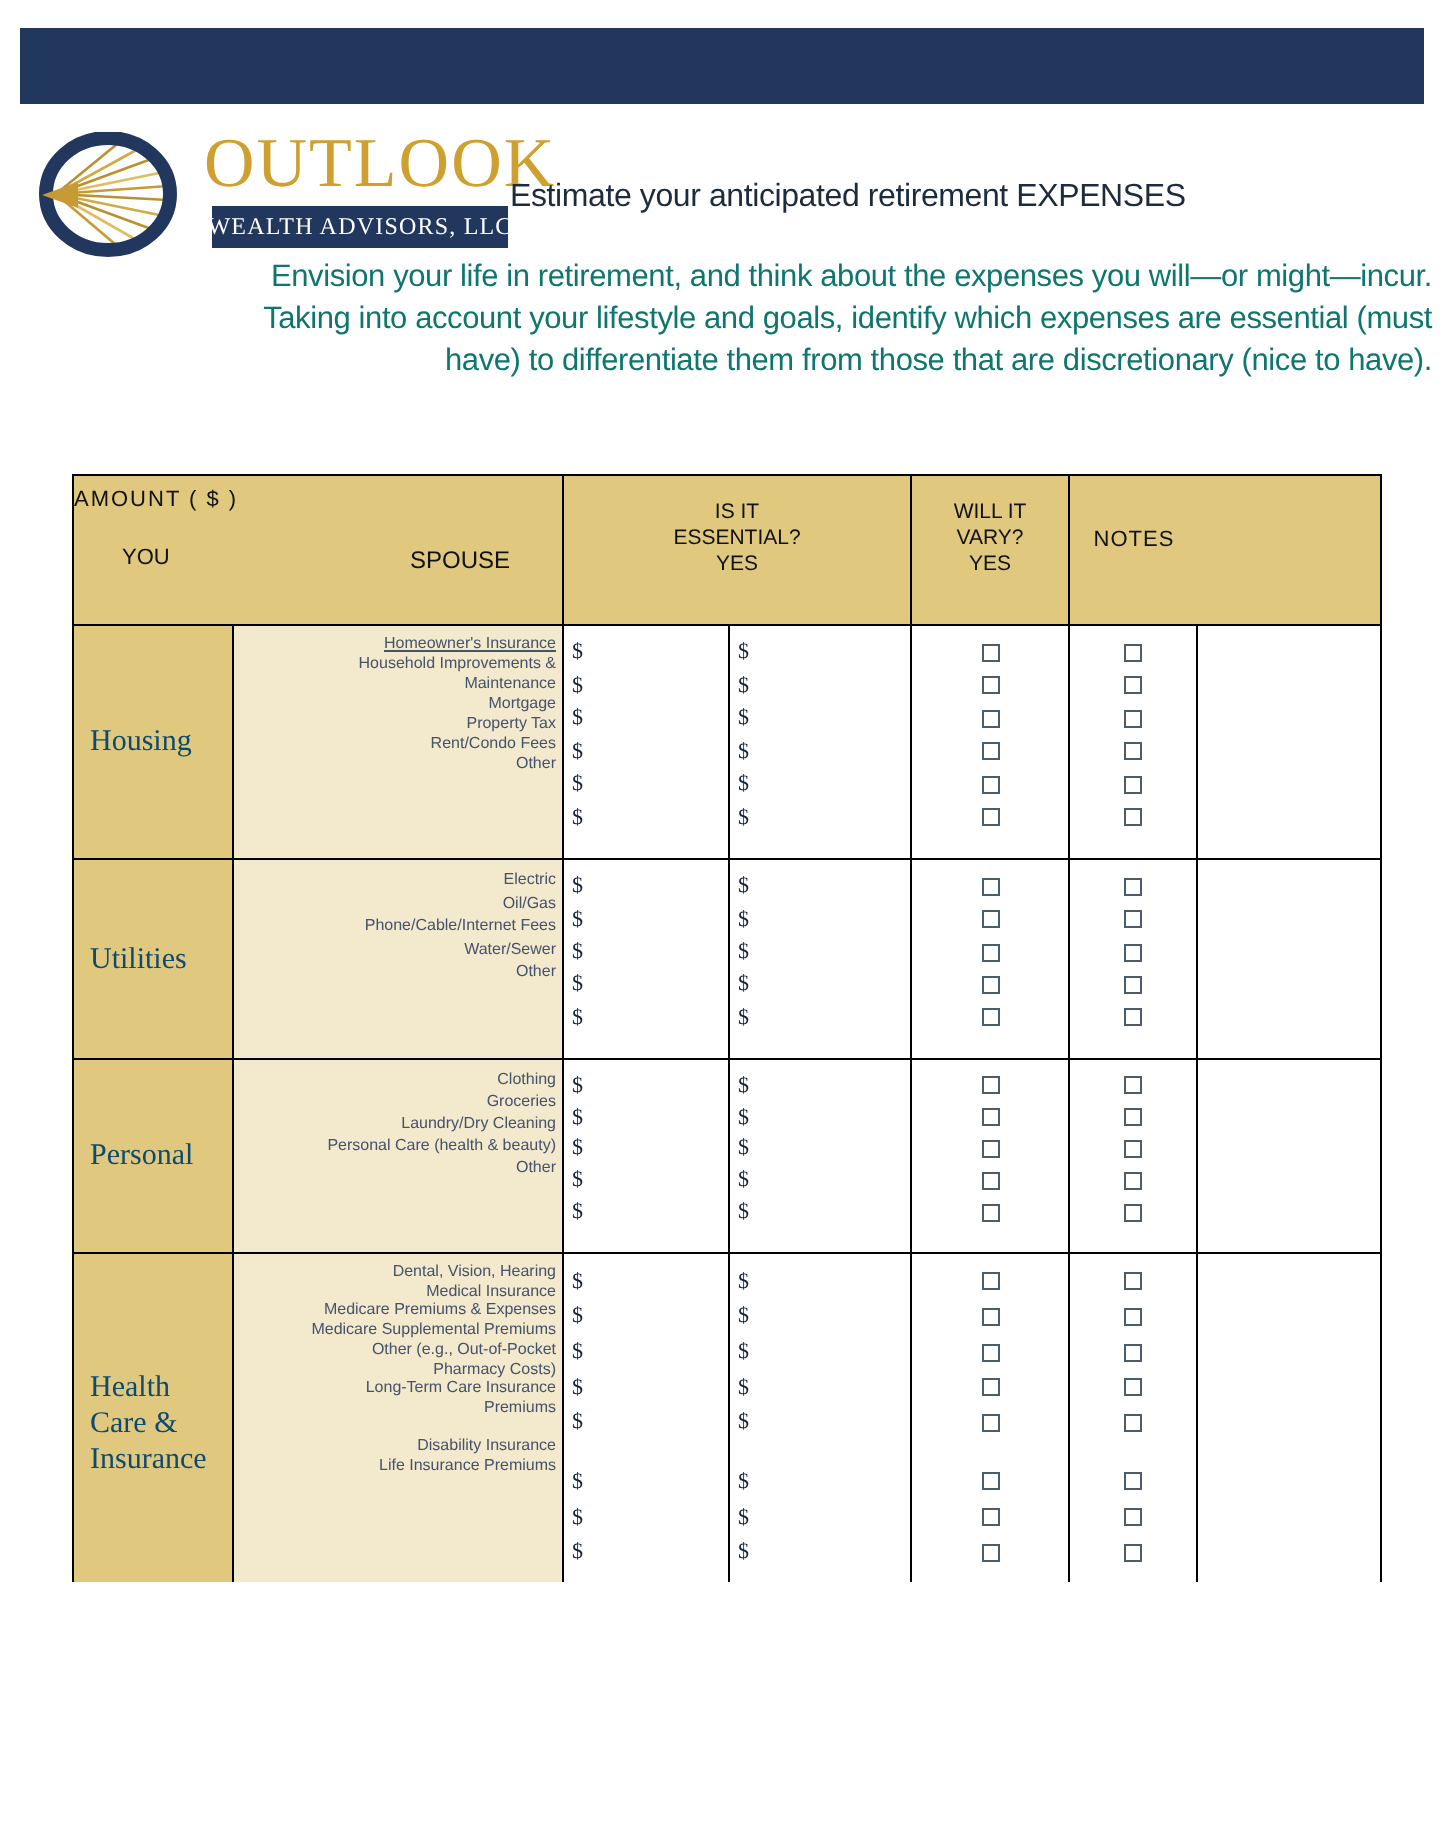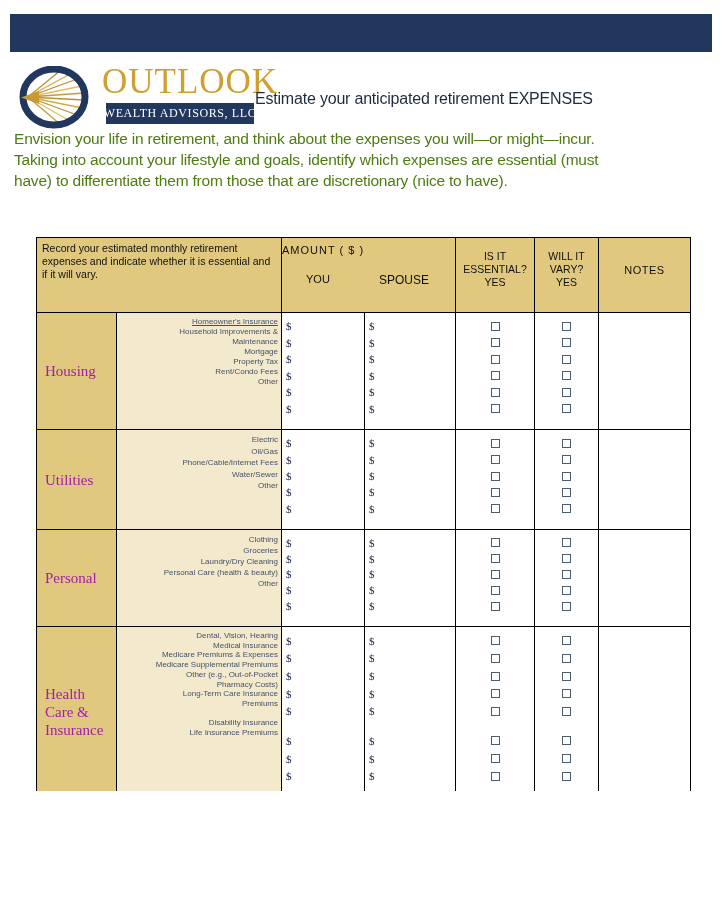--- a/index.html
+++ b/index.html
@@ -17,41 +17,41 @@
   .logo-name{position:absolute;left:84px;top:-2px;font-family:"Liberation Serif",serif;
              font-size:35px;color:#cfa02f;letter-spacing:1px;white-space:nowrap;}
   .logo-sub{position:absolute;left:88px;top:39px;width:148px;height:21px;background:#21375e;
             color:#fff;font-family:"Liberation Serif",serif;font-size:12px;letter-spacing:.6px;
             display:flex;align-items:center;justify-content:center;white-space:nowrap;}
 
   .title{position:absolute;left:255px;top:90px;font-size:16px;font-weight:400;color:#1d2c3d;
          letter-spacing:-.2px;white-space:nowrap;}
 
   .intro{position:absolute;left:14px;top:128px;width:702px;font-size:15.5px;line-height:21px;
-         color:#4d7c0f;letter-spacing:-.2px;}
+         color:#0f766e;letter-spacing:-.2px;text-align:right;}
 
   
   .xtable{position:absolute;left:36px;top:237px;width:655px;border:1px solid #000;
           border-bottom:3px solid #000;box-sizing:border-box;background:#fff;}
   .cell{box-sizing:border-box;}
 
   .thead{display:grid;grid-template-columns:245px 174px 79px 64px 1fr;height:74px;
          background:#e0c87e;border-bottom:1px solid #000;font-size:10.5px;color:#111;}
   .h-instr{border-right:1px solid #000;padding:4px 8px 0 5px;line-height:13px;}
   .h-amount{position:relative;border-right:1px solid #000;}
   .amt-title{text-align:left;padding-top:6px;font-size:11px;letter-spacing:1px;}
   .you-h{position:absolute;left:24px;top:35px;font-size:11px;}
   .spouse-h{position:absolute;right:26px;top:35px;font-size:12px;}
   .h-ess,.h-vary{border-right:1px solid #000;text-align:center;padding-top:12px;line-height:13px;font-size:10.5px;}
   .h-notes{text-align:center;padding-top:26px;font-size:11px;letter-spacing:.5px;}
 
   .section{display:grid;grid-template-columns:80px 165px 83px 91px 79px 64px 1fr;}
   .section + .section{border-top:1px solid #000;}
   .cat-cell{background:#e0c87e;border-right:1px solid #000;display:flex;align-items:center;}
-  .cat-label{font-family:"Liberation Serif",serif;font-size:15px;color:#a21caf;
+  .cat-label{font-family:"Liberation Serif",serif;font-size:15px;color:#0c4a6e;
              padding-left:8px;line-height:18px;}
   .labels-cell{background:#f3e9cc;border-right:1px solid #000;text-align:right;
                padding:4px 3px 0 2px;font-size:8px;color:#44526b;}
   .label-line{white-space:nowrap;}
   .amt-cell,.chk-cell{border-right:1px solid #000;display:flex;flex-direction:column;
                       padding:5px 0 12px 0;}
   .vary-cell{}
   .notes-cell{}
   .vrow{flex:1;display:flex;align-items:center;}
   .amt-cell .vrow{padding-left:4px;}
@@ -97,21 +97,20 @@
   <div class="title">Estimate your anticipated retirement EXPENSES</div>
 
   <div class="intro">
     <div>Envision your life in retirement, and think about the expenses you will—or might—incur.</div>
     <div>Taking into account your lifestyle and goals, identify which expenses are essential (must</div>
     <div>have) to differentiate them from those that are discretionary (nice to have).</div>
   </div>
 
   <div class="xtable">
     <div class="thead">
-      <div class="cell h-instr">Record your estimated monthly retirement expenses and indicate whether it is essential and if it will vary.</div>
       <div class="cell h-amount">
         <div class="amt-title">AMOUNT  ( $ )</div>
         <span class="you-h">YOU</span>
         <span class="spouse-h">SPOUSE</span>
       </div>
       <div class="cell h-ess">
         <div>IS IT</div>
         <div>ESSENTIAL?</div>
         <div>YES</div>
       </div>

